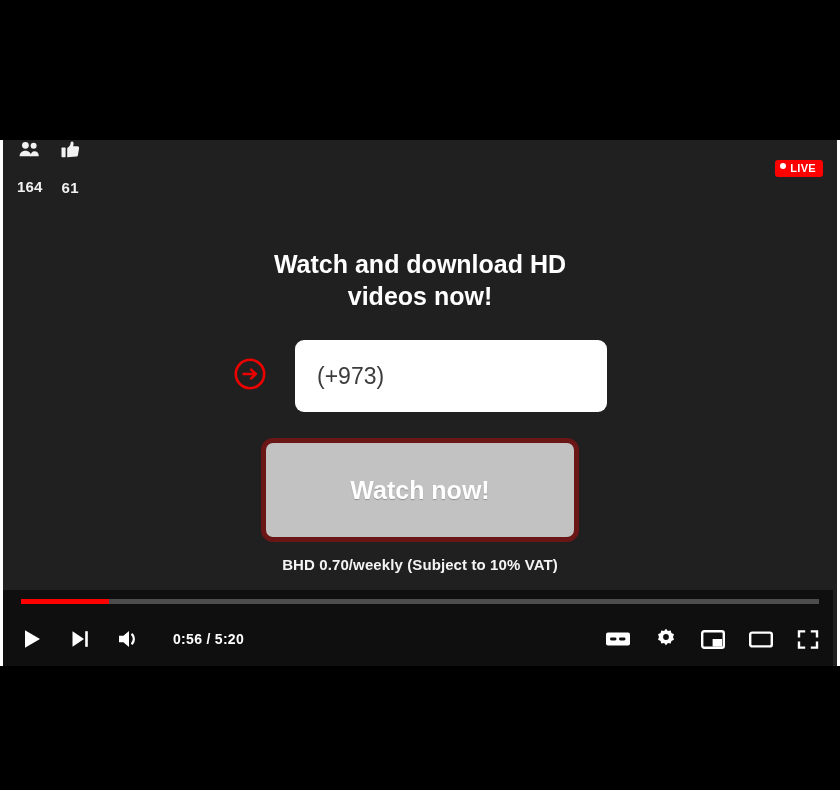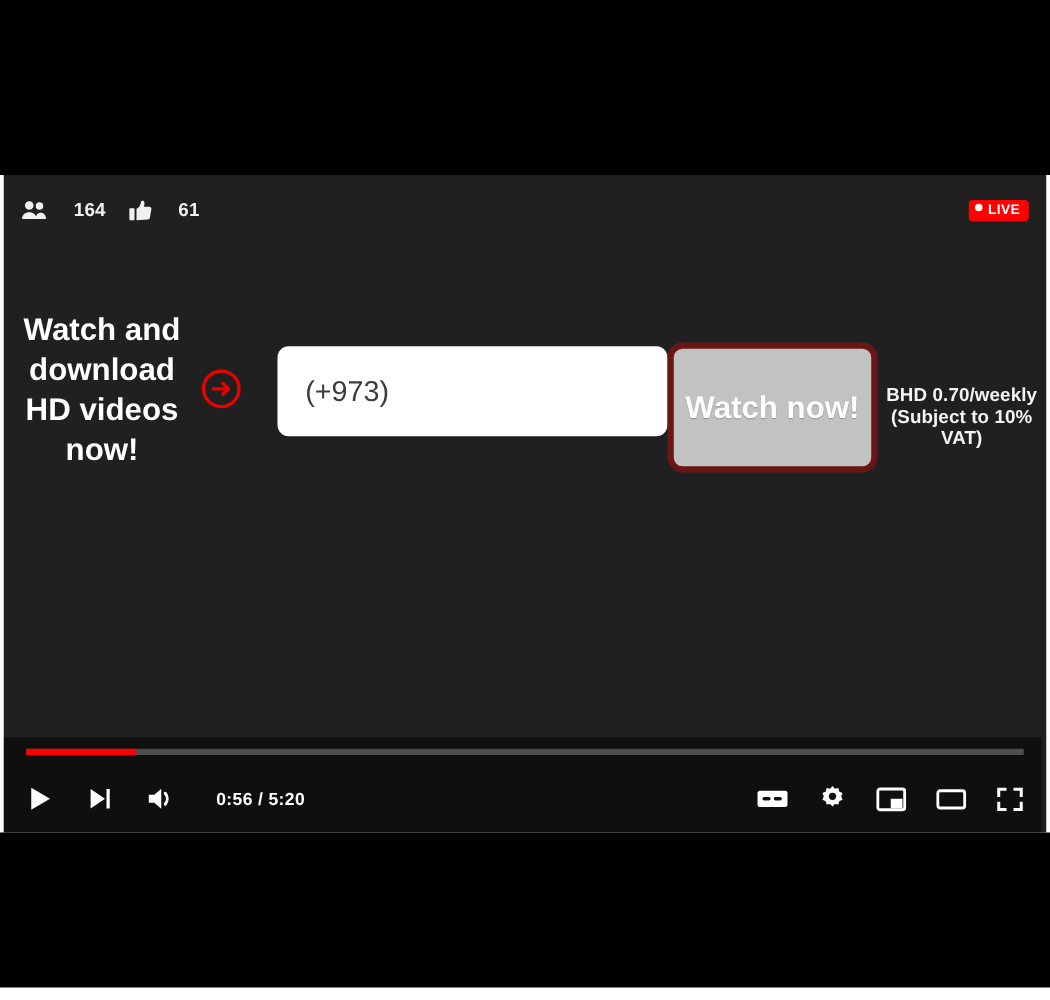--- a/index.html
+++ b/index.html
@@ -58,20 +58,21 @@
     gap: 18px;
   }
   .stat {
     display: flex;
     align-items: center;
     gap: 21px;
     color: #f1f1f1;
     font-size: 15px;
     font-weight: 700;
     letter-spacing: .2px;
+    flex-direction: column;
   }
   .stat svg { display: block; }
   .spacer { flex: 1; }
 
   .live-badge {
     display: inline-flex;
     align-items: flex-start;
     gap: 4px;
     background: #ff0000;
     color: #ffffff;
@@ -90,21 +91,21 @@
     display: inline-block;
   }
 
   
   .promo {
     position: absolute;
     left: 0;
     top: 108px;
     width: 834px;
     display: flex;
-    flex-direction: row;
+    flex-direction: column;
     align-items: center;
   }
   .promo-title {
     color: #ffffff;
     font-size: 25px;
     font-weight: 700;
     line-height: 1.28;
     text-align: center;
     width: 320px;
     margin: 0 0 28px 0;

